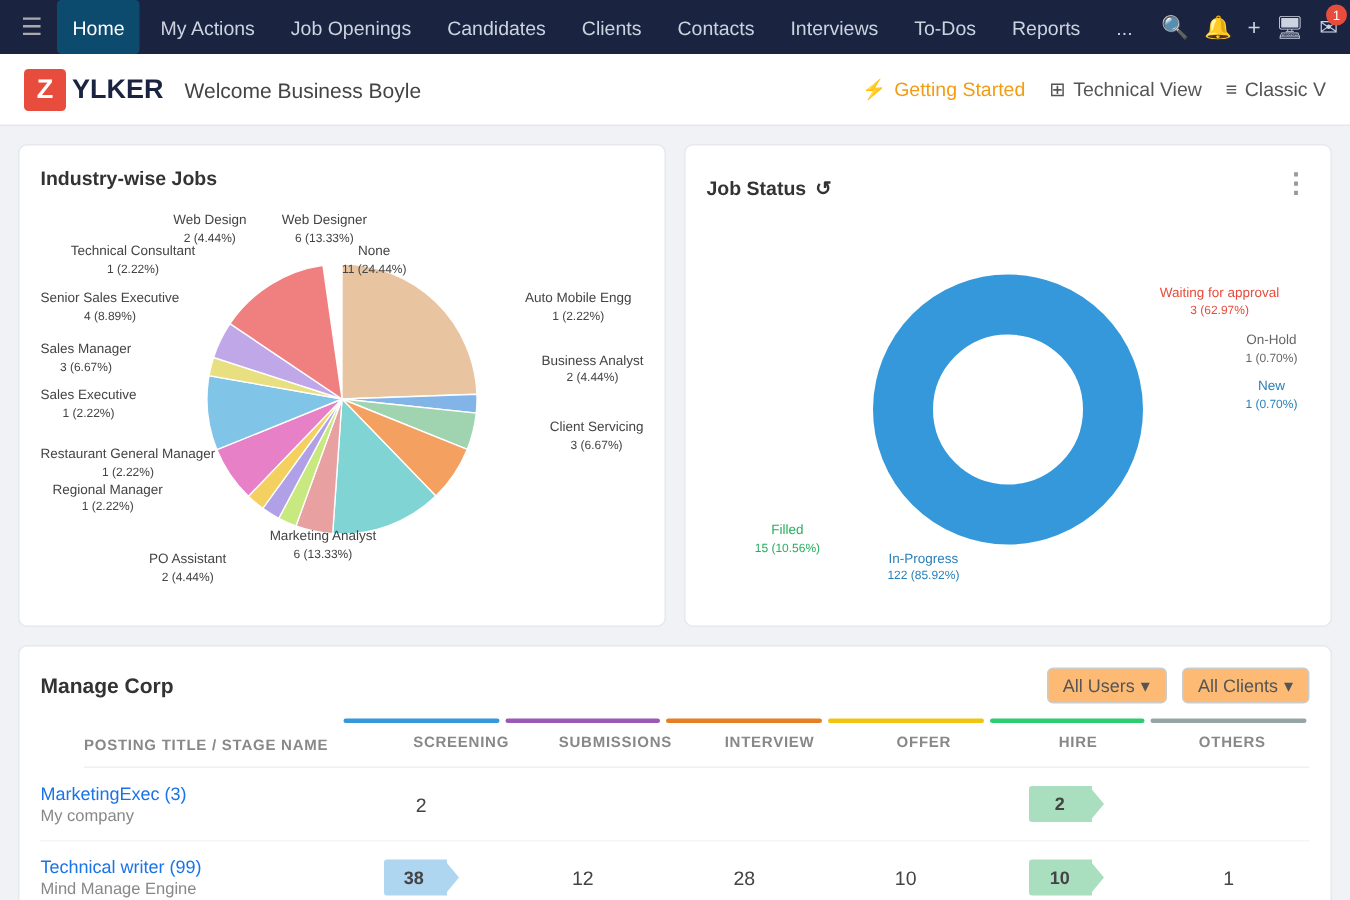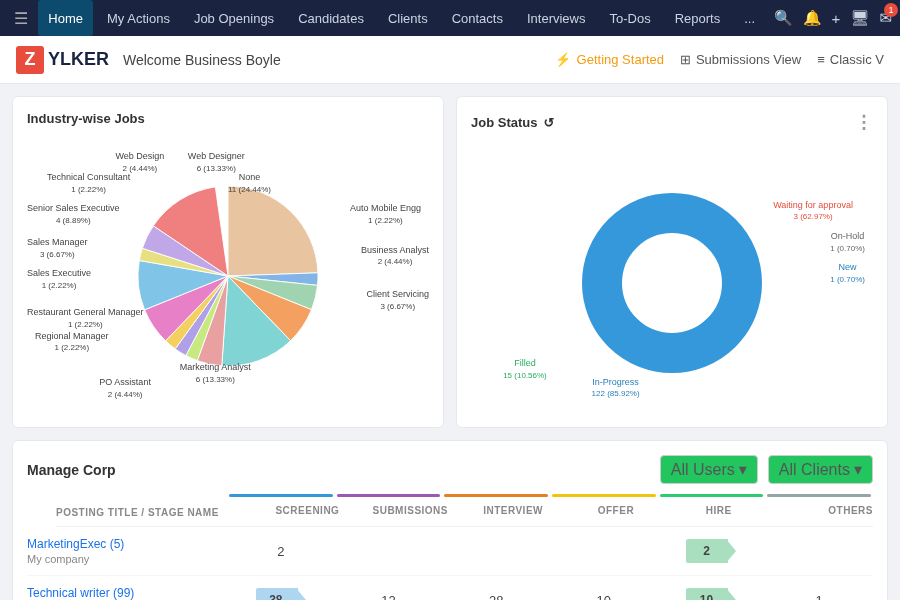--- a/index.html
+++ b/index.html
@@ -84,23 +84,23 @@
       border: 1px solid #e5e8ec;
       padding: 14px;
       flex: 1;
       min-height: 300px;
       position: relative;
     }
     .chart-title {
       font-size: 13px;
       font-weight: 600;
       color: #333;
-      margin-bottom: 20px;
-      display: flex;
-      align-items: center;
+      margin-bottom: 10px;
+      display: flex;
+      align-items: flex-end;
       gap: 6px;
     }
     .chart-more { margin-left: auto; color: #999; font-size: 18px; cursor: pointer; }
 
     
     .pie-container {
       display: flex;
       align-items: center;
       justify-content: center;
       position: relative;
@@ -151,27 +151,27 @@
       display: flex;
       align-items: center;
       margin-bottom: 10px;
       gap: 10px;
     }
     .table-title { font-size: 14px; font-weight: 600; color: #333; flex: 1; }
     .table-filter-btn {
       border: 1px solid #ccc;
       border-radius: 4px;
       padding: 4px 10px;
-      font-size: 16px;
+      font-size: 12px;
       color: #555;
       cursor: pointer;
       display: flex;
       align-items: center;
       gap: 4px;
-      background: #22c55e;
+      background: #fdba74;
     }
 
     .table-cols-row {
       display: grid;
       grid-template-columns: 200px 1fr 1fr 1fr 1fr 1fr 1fr;
       padding: 6px 0;
       border-bottom: 1px solid #f0f0f0;
       align-items: center;
       margin-left: 29px;
     }
@@ -270,21 +270,21 @@
   <span class="logo-text">YLKER</span>
   <span class="welcome-text">Welcome Business Boyle</span>
   <div class="header-spacer"></div>
   <div class="header-actions">
     <div class="header-btn getting-started">
       <span>⚡</span>
       <span>Getting Started</span>
     </div>
     <div class="header-btn customized">
       <span>⊞</span>
-      <span>Submissions View</span>
+      <span>Technical View</span>
     </div>
     <div class="header-btn">
       <span>≡</span>
       <span>Classic V</span>
     </div>
   </div>
 </header>
 
 <div class="content">
 
@@ -387,26 +387,26 @@
       <div style="height:3px;background:#95a5a6;margin:0 2px;border-radius:2px"></div>
     </div>
 
     <div class="table-cols-row">
       <div class="col-head">Posting Title / Stage Name</div>
       <div class="col-head stage-head" style="text-align:center">Screening</div>
       <div class="col-head stage-head" style="text-align:center">Submissions</div>
       <div class="col-head stage-head" style="text-align:center">Interview</div>
       <div class="col-head stage-head" style="text-align:center">Offer</div>
       <div class="col-head stage-head" style="text-align:center">Hire</div>
-      <div class="col-head stage-head" style="text-align:right">Others</div>
+      <div class="col-head stage-head" style="text-align:center">Others</div>
     </div>
 
     <div class="table-data-row">
       <div>
-        <div class="posting-title">MarketingExec (5)</div>
+        <div class="posting-title">MarketingExec (3)</div>
         <div class="posting-sub">My company</div>
       </div>
       <div class="stage-val">2</div>
       <div class="stage-val"></div>
       <div class="stage-val"></div>
       <div class="stage-val"></div>
       <div class="stage-arrow">
         <div class="arrow-shape arrow-green">
           <span class="arrow-val">2</span>
         </div>

